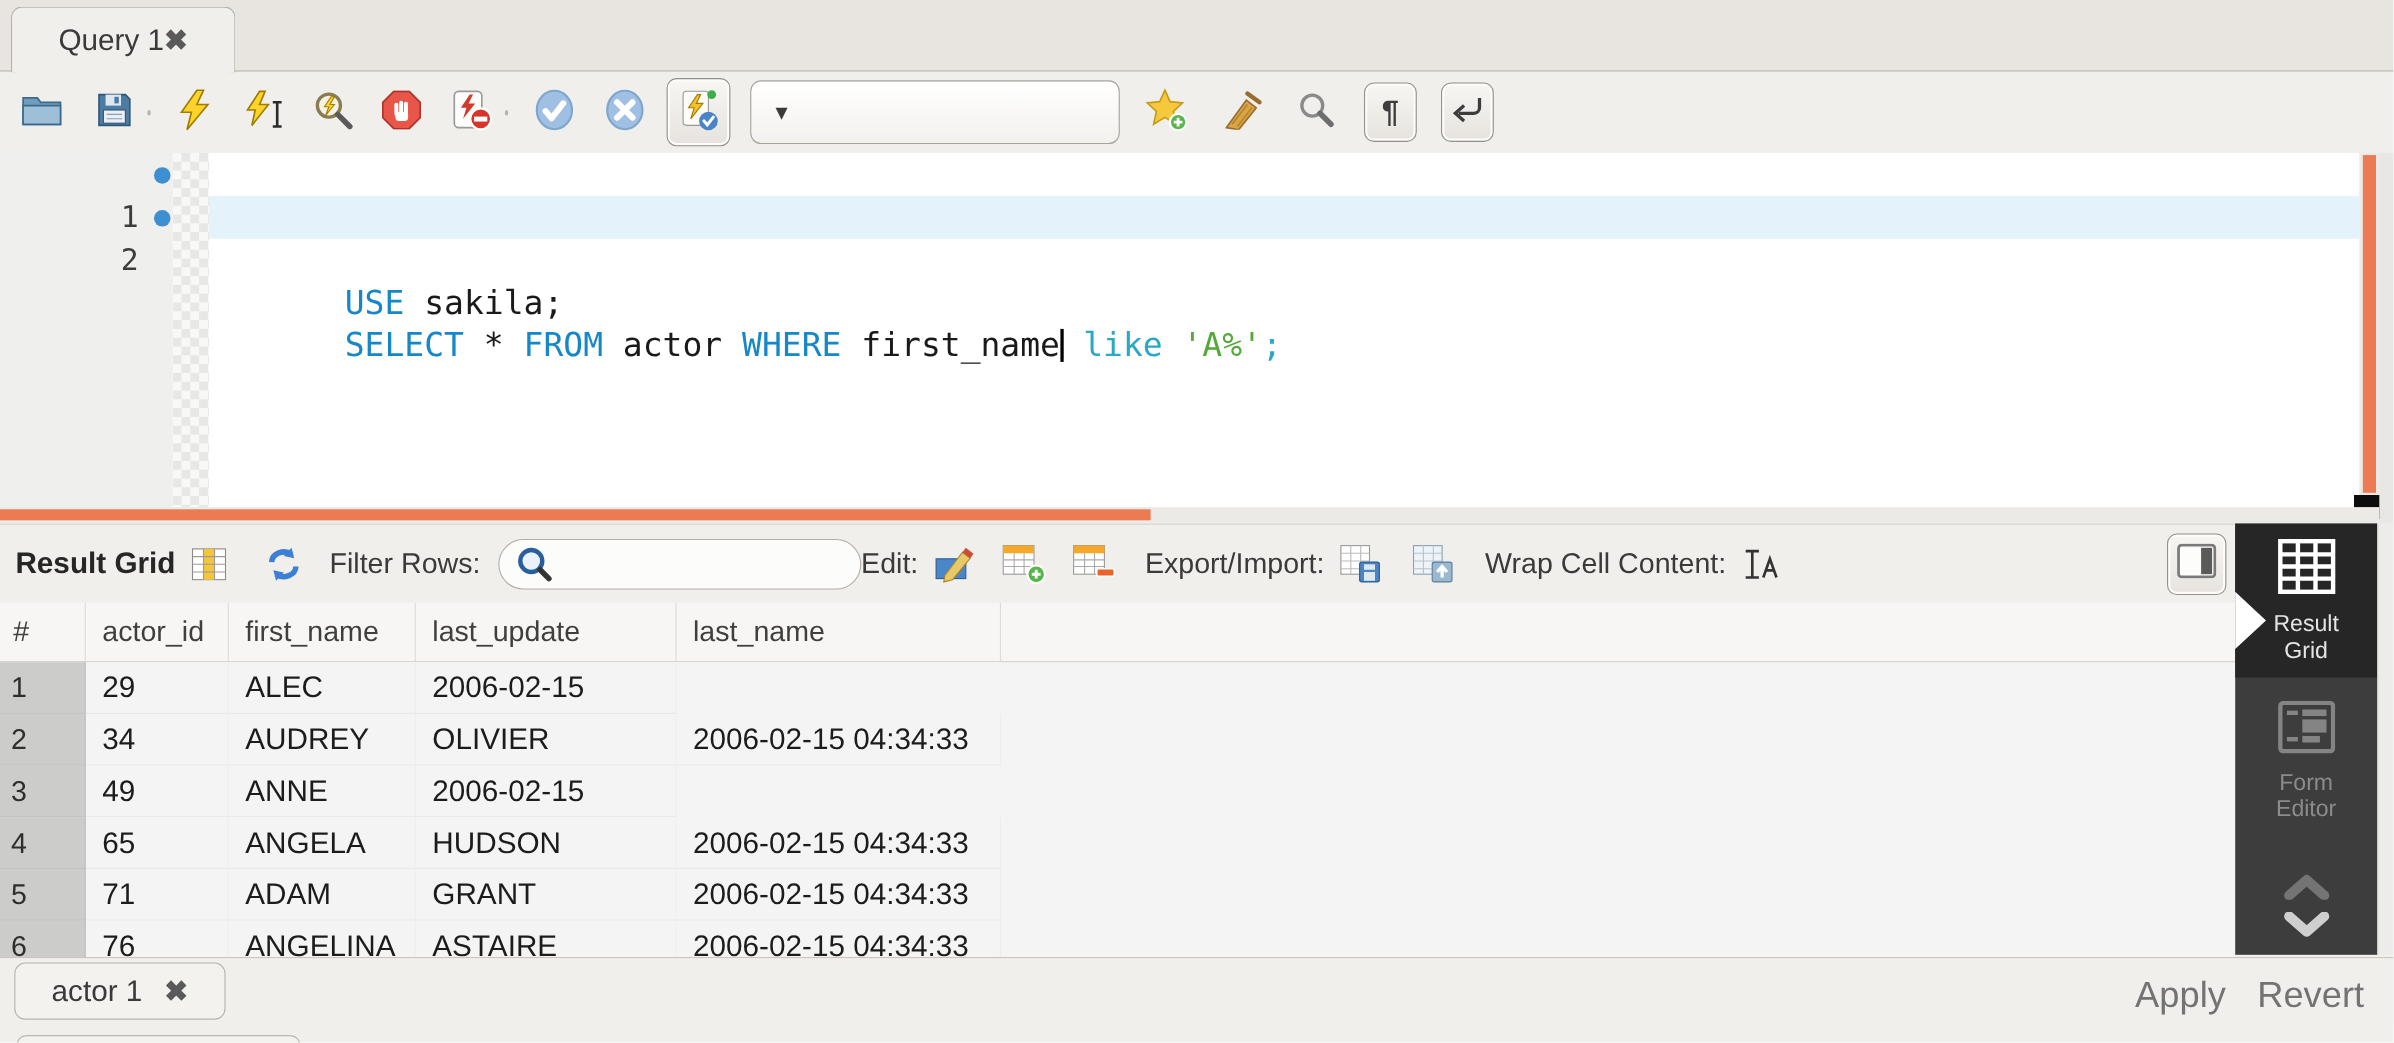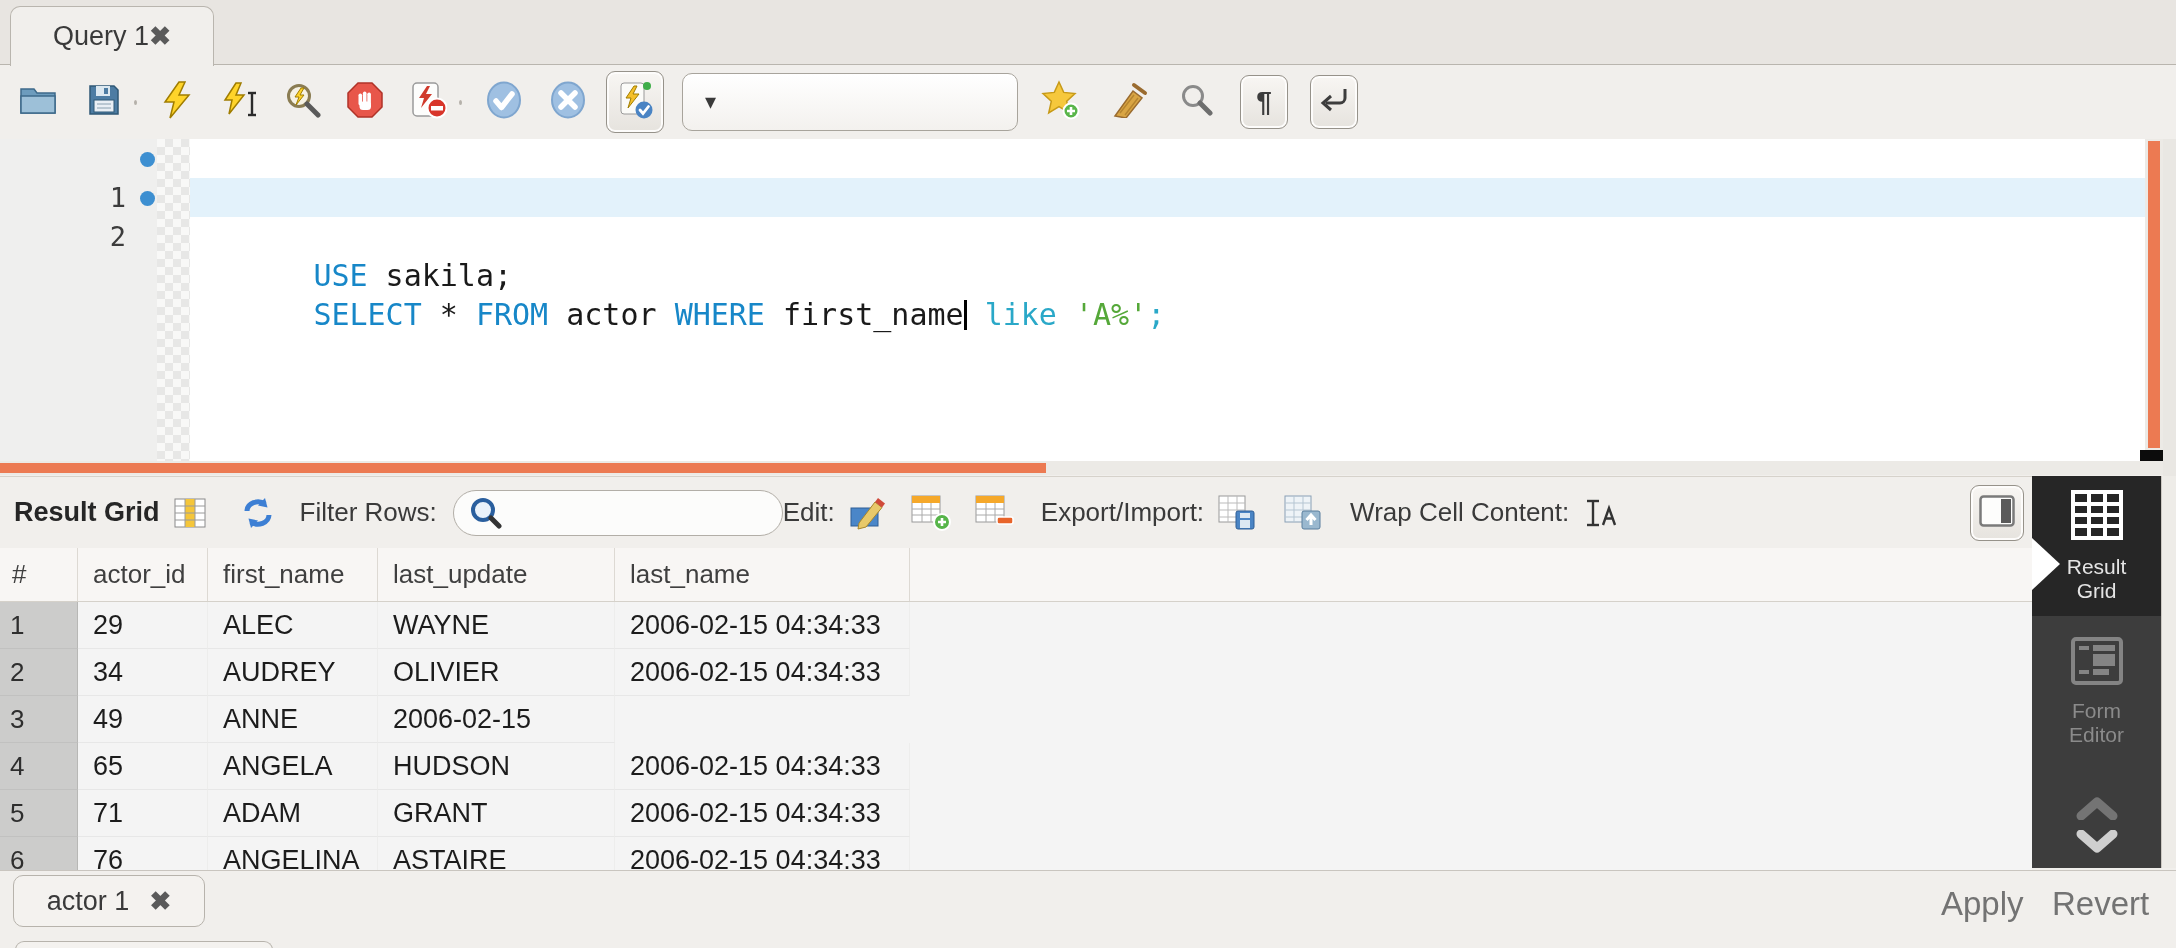--- a/index.html
+++ b/index.html
@@ -379,21 +379,20 @@
       <div class="gh">actor_id</div>
       <div class="gh">first_name</div>
       <div class="gh">last_update</div>
       <div class="gh">last_name</div>
       <div class="gh filler"></div>
     </div>
     <div class="grid-row">
       <div class="gc rownum">1</div>
       <div class="gc">29</div>
       <div class="gc">ALEC</div>
-      <div class="gc">WAYNE</div>
       <div class="gc">2006-02-15 04:34:33</div>
       <div class="gc filler"></div>
     </div>
     <div class="grid-row">
       <div class="gc rownum">2</div>
       <div class="gc">34</div>
       <div class="gc">AUDREY</div>
       <div class="gc">OLIVIER</div>
       <div class="gc">2006-02-15 04:34:33</div>
       <div class="gc filler"></div>

